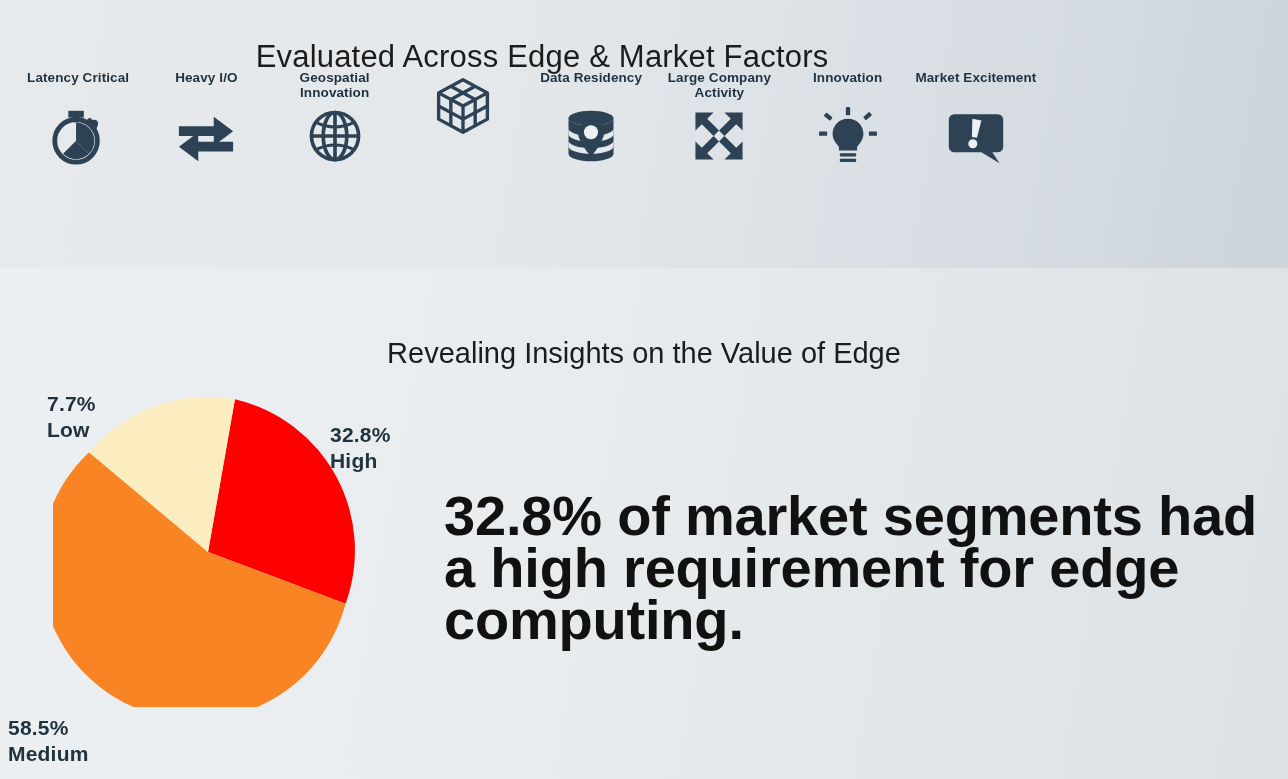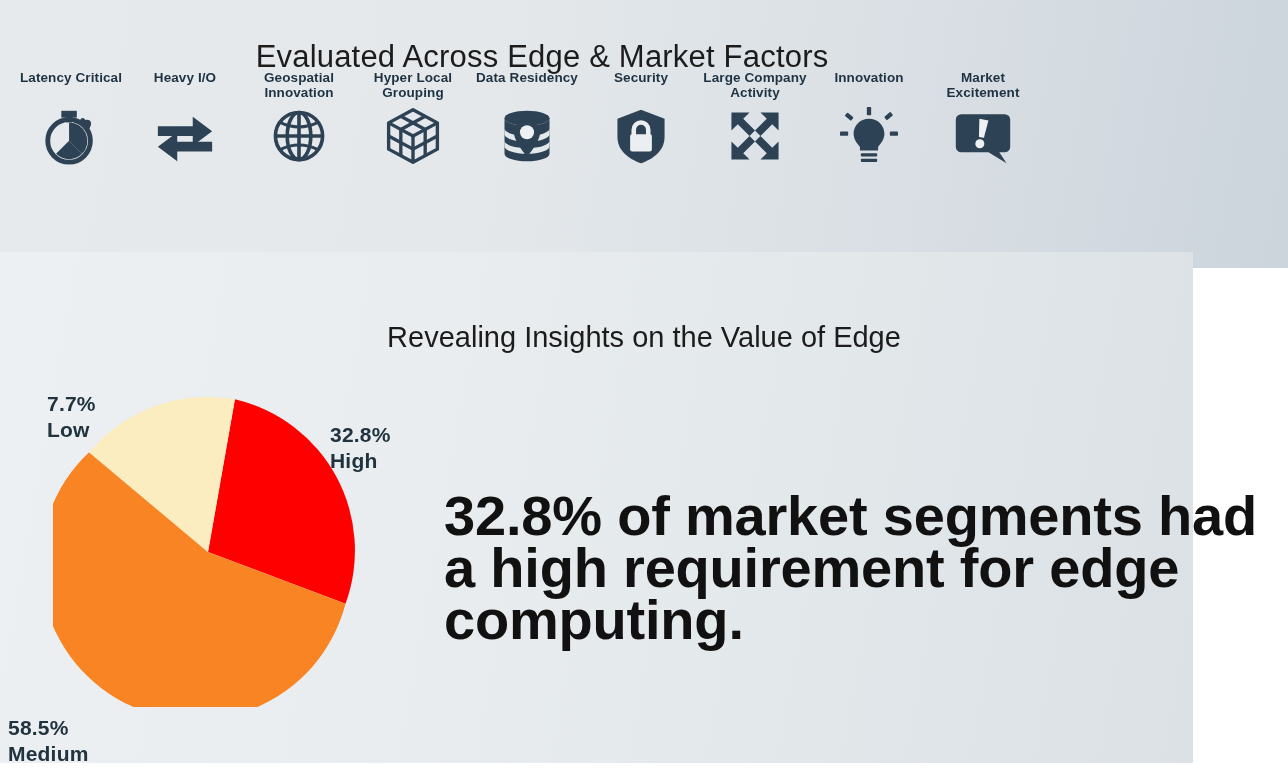--- a/index.html
+++ b/index.html
@@ -73,22 +73,22 @@
     height: 64px;
     display: flex;
     align-items: center;
     justify-content: center;
   }
   .factor-icon svg { display: block; }
 
   
   #bottom-panel {
     position: absolute;
-    left: 0; top: 252px;
-    width: 1193px;
+    left: 0; top: 268px;
+    width: 1288px;
     height: 511px;
     background: linear-gradient(100deg, #ecf0f2 0%, #e9edef 35%, #e3e8eb 65%, #dce1e6 100%);
     text-decoration: underline;
   }
   #bottom-title {
     position: absolute;
     left: 0; top: 45px;
     width: 1288px;
     text-align: center;
     font-size: 29px;
@@ -179,21 +179,20 @@
             <line x1="32" y1="6" x2="32" y2="58"></line>
             <line x1="6" y1="32" x2="58" y2="32"></line>
             <ellipse cx="32" cy="32" rx="13" ry="26"></ellipse>
             <path d="M11 17 Q32 27 53 17" stroke-width="3.4"></path>
             <path d="M11 47 Q32 37 53 47" stroke-width="3.4"></path>
           </svg>
         </div>
       </div>
 
       <div class="factor">
-        <div class="factor-label">Hyper Local Grouping</div>
         <div class="factor-icon">
           <svg viewBox="0 0 64 64" width="60" height="60" fill="none" stroke="#2D4254" stroke-width="3.6" stroke-linejoin="round">
             <path d="M32 4 L58 18 L58 46 L32 60 L6 46 L6 18 Z"></path>
             <path d="M6 18 L32 32 L58 18"></path>
             <path d="M32 32 L32 60"></path>
             <path d="M19 11 L45 25 L45 53"></path>
             <path d="M45 11 L19 25 L19 53"></path>
             <path d="M6 32 L32 46 L58 32"></path>
           </svg>
         </div>
@@ -210,30 +209,20 @@
             <g fill="#e3e8eb">
               <path d="M8 24 A24 8 0 0 0 56 24 L56 30 A24 8 0 0 1 8 30 Z"></path>
               <path d="M8 37 A24 8 0 0 0 56 37 L56 43 A24 8 0 0 1 8 43 Z"></path>
             </g>
             <path d="M32 14 C24 14 18 20 18 28 C18 38 32 54 32 54 C32 54 46 38 46 28 C46 20 40 14 32 14 Z" fill="#2D4254"></path>
             <circle cx="32" cy="28" r="7.5" fill="#eef1f3"></circle>
           </svg>
         </div>
       </div>
 
-      <div class="factor">
-        <div class="factor-label">Security</div>
-        <div class="factor-icon">
-          <svg viewBox="0 0 64 64" width="58" height="58">
-            <path d="M32 3 L58 13 L58 33 C58 48 46 57 32 62 C18 57 6 48 6 33 L6 13 Z" fill="#2D4254"></path>
-            <path d="M24 31 L24 25 A8 8 0 0 1 40 25 L40 31" fill="none" stroke="#eceff1" stroke-width="5"></path>
-            <rect x="20" y="30" width="24" height="19" rx="2" fill="#eceff1"></rect>
-          </svg>
-        </div>
-      </div>
 
       <div class="factor">
         <div class="factor-label">Large Company
 Activity</div>
         <div class="factor-icon">
           <svg viewBox="0 0 64 64" width="58" height="58">
             <g fill="#2D4254">
               <path d="M6 6 L26 6 L19 13 L32 26 L26 32 L13 19 L6 26 Z"></path>
               <path d="M58 6 L58 26 L51 19 L38 32 L32 26 L45 13 L38 6 Z"></path>
               <path d="M6 58 L6 38 L13 45 L26 32 L32 38 L19 51 L26 58 Z"></path>

